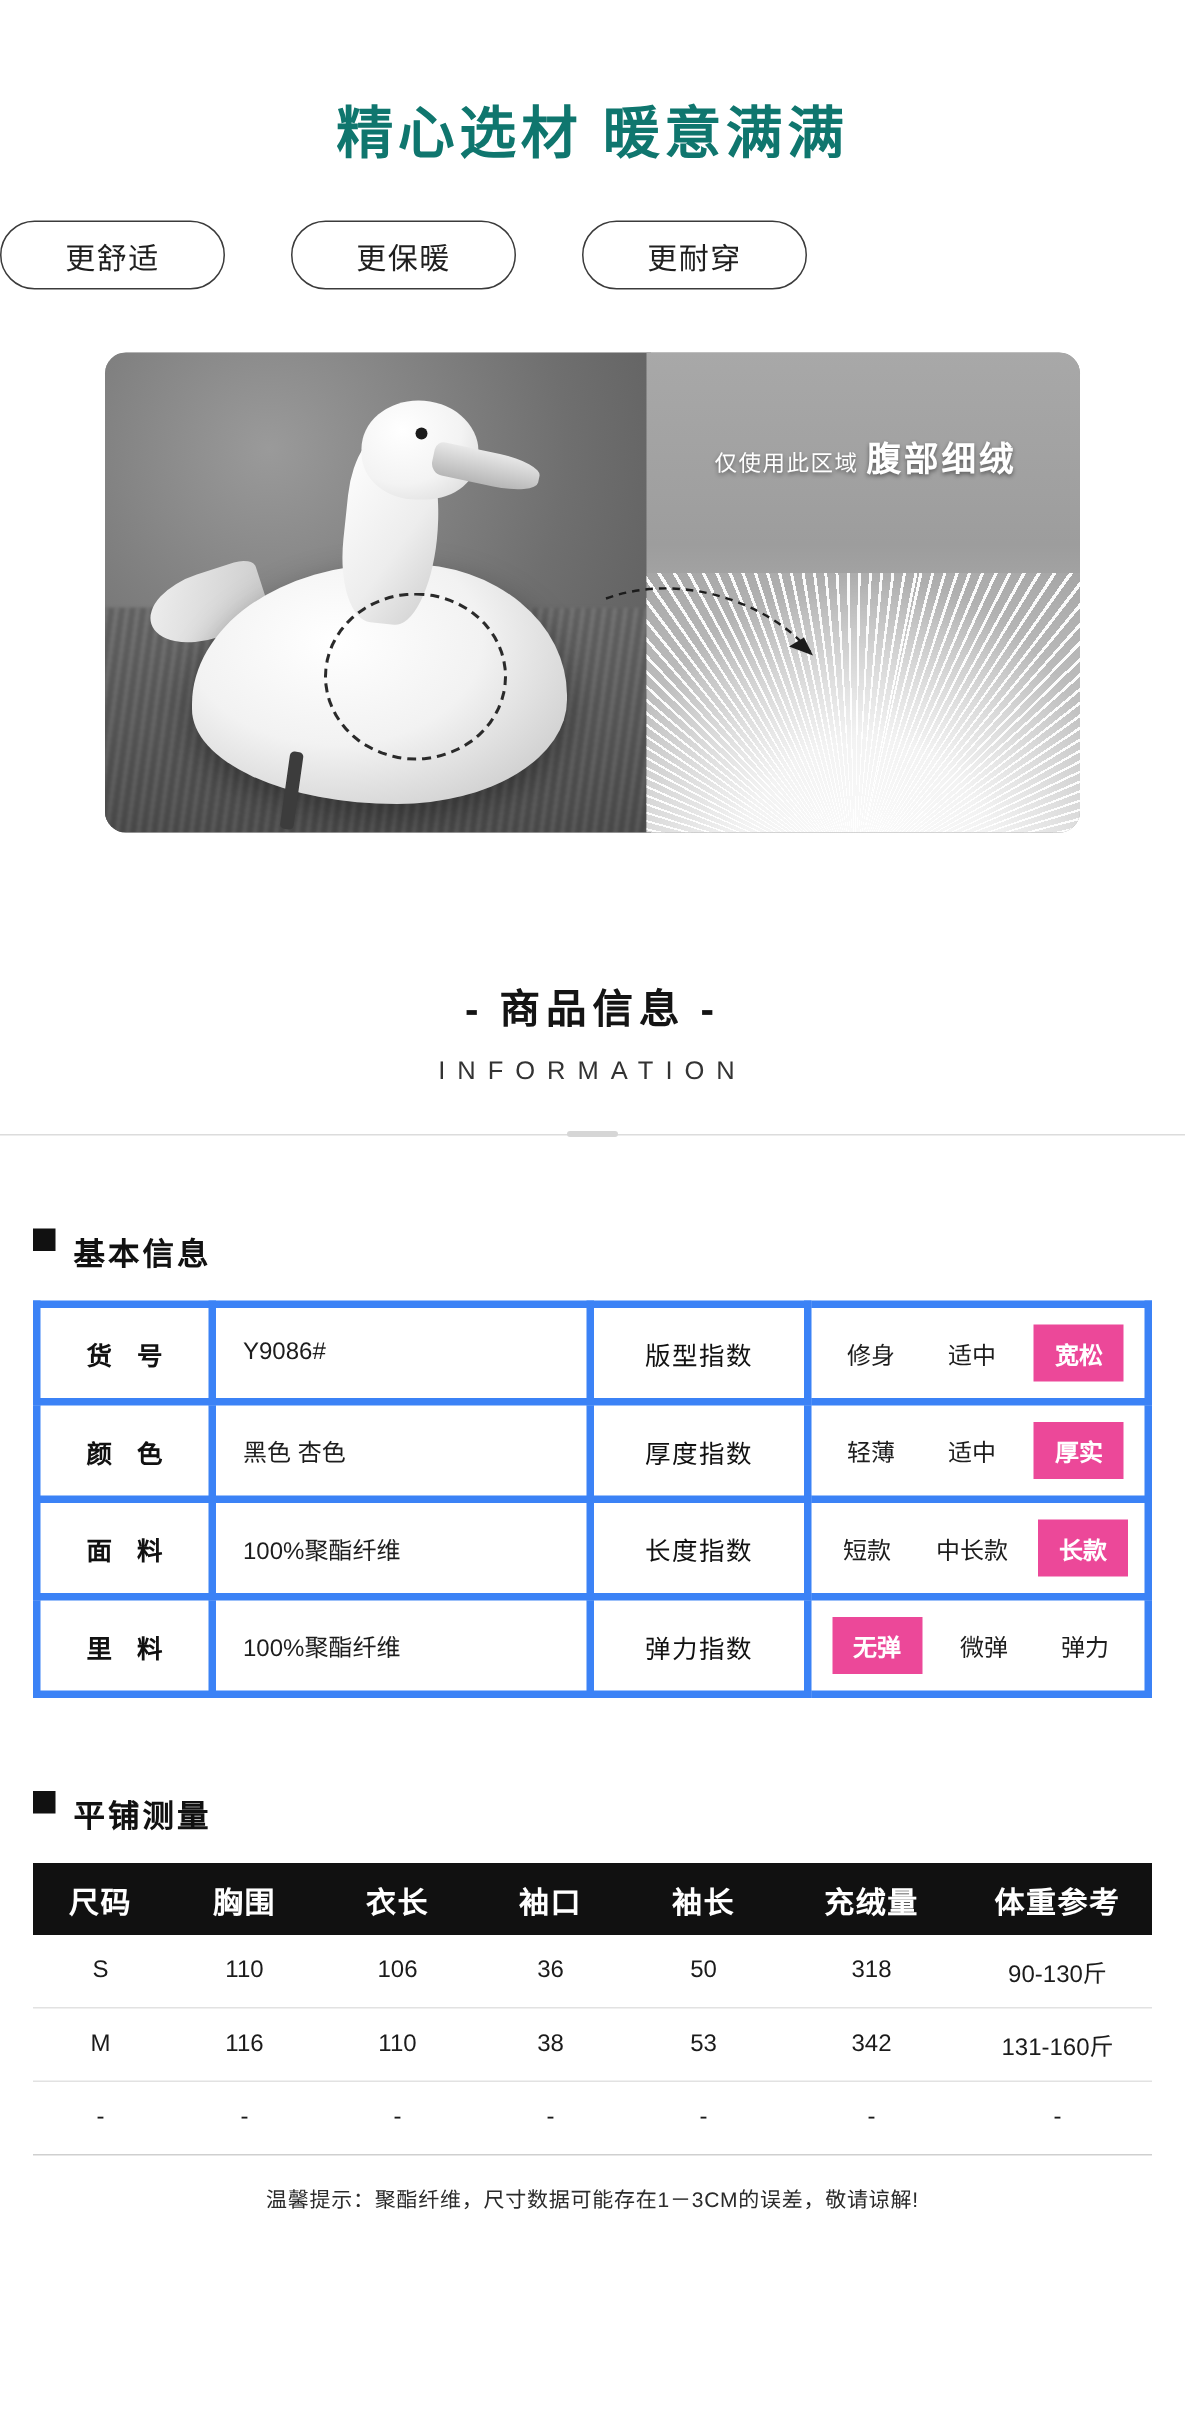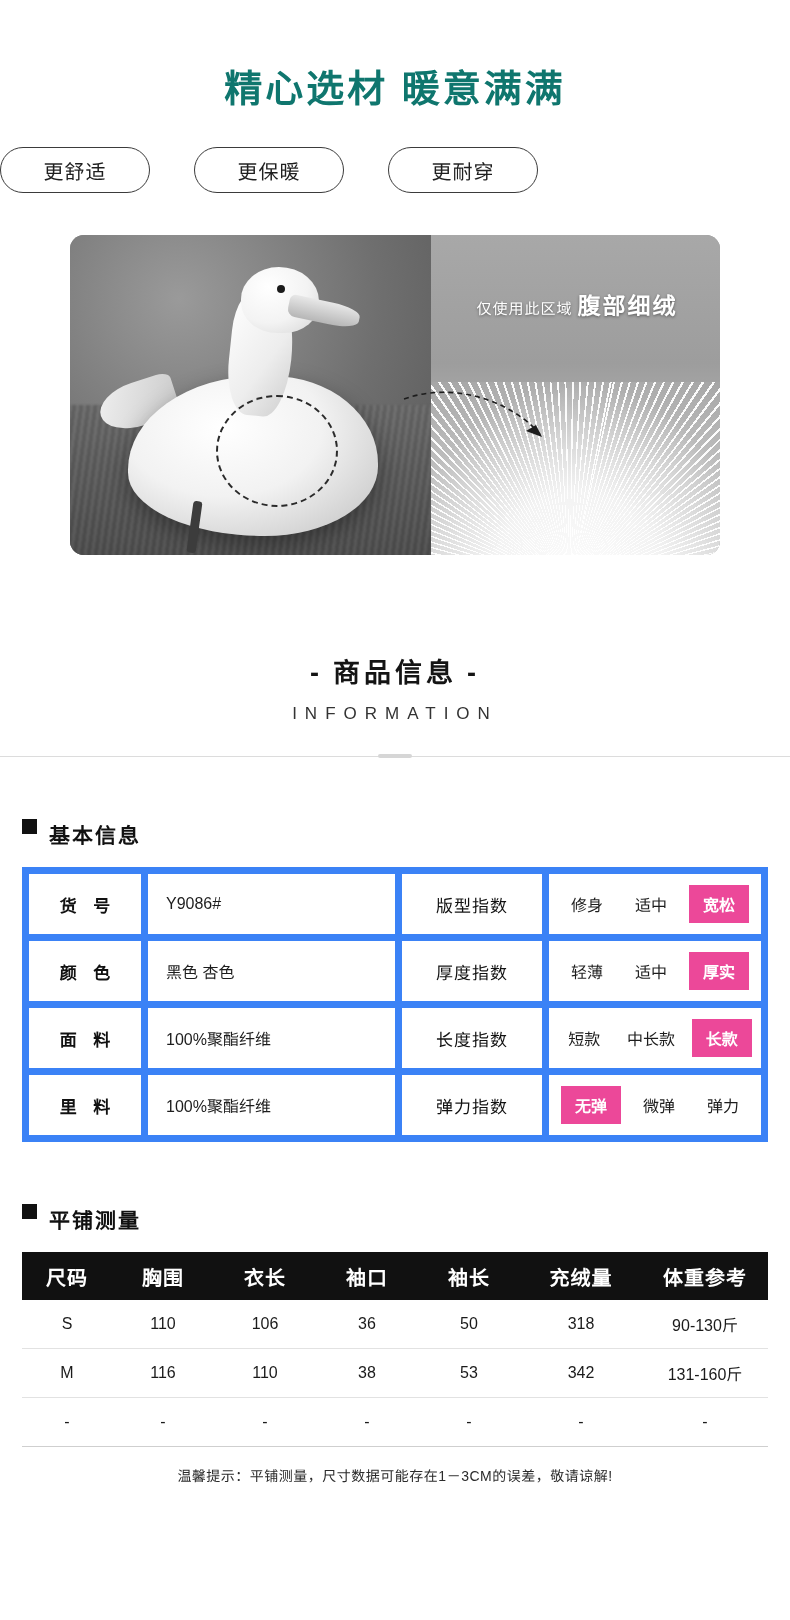--- a/index.html
+++ b/index.html
@@ -267,21 +267,21 @@
 
   
   .basic-table {
     width: 746px;
     margin: 0 auto;
     border-collapse: collapse;
     border: 1.5px solid #1a1a1a;
     table-layout: fixed;
   }
   .basic-table td {
-    border: 7px solid #3b82f6;
+    border: 5px solid #3b82f6;
     height: 58px;
     font-size: 16px;
     vertical-align: middle;
   }
   .basic-table td.key {
     width: 110px;
     text-align: center;
     font-weight: bold;
     letter-spacing: 6px;
     text-indent: 6px;
@@ -507,15 +507,15 @@
         <td>-</td>
         <td>-</td>
         <td>-</td>
         <td>-</td>
         <td>-</td>
         <td>-</td>
       </tr>
     </tbody>
   </table>
 
-  <div class="tips">温馨提示：平铺测量，尺寸数据可能存在1－3CM的误差，敬请谅解!</div>
+  <div class="tips">温馨提示：聚酯纤维，尺寸数据可能存在1－3CM的误差，敬请谅解!</div>
 
 </div>
 
 </body></html>

